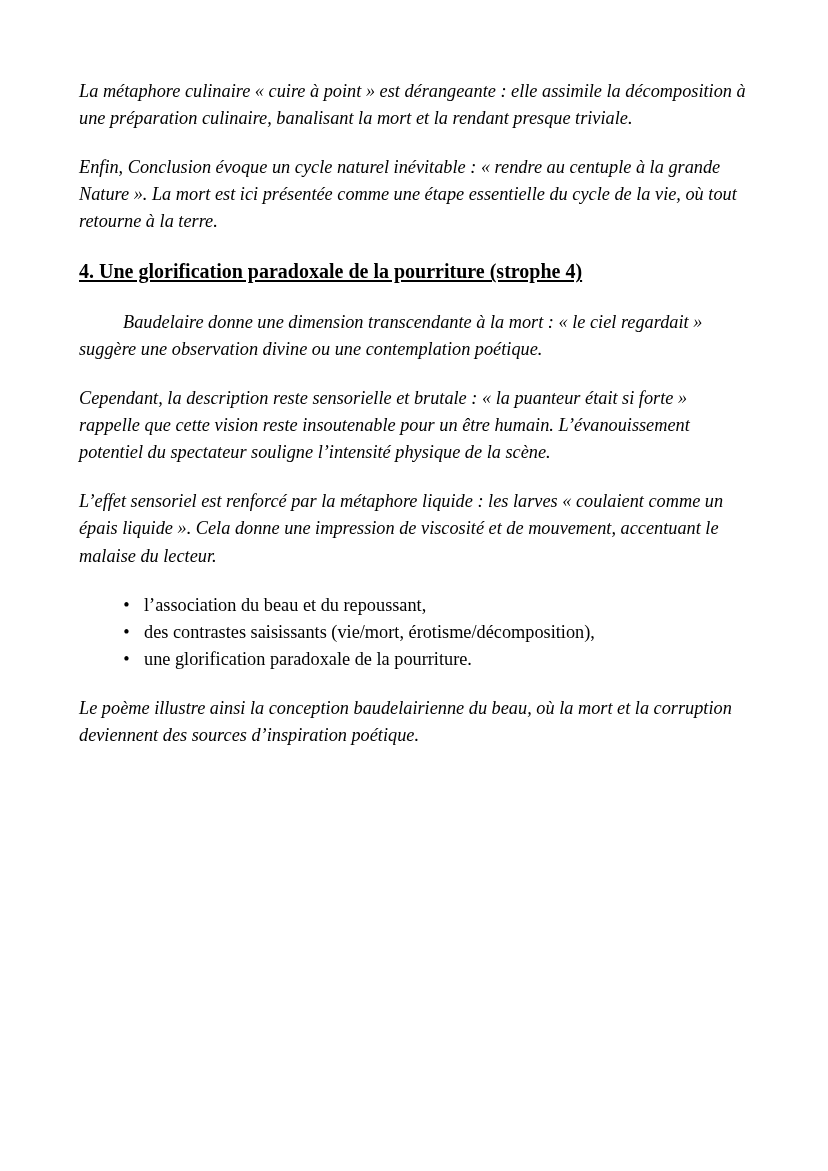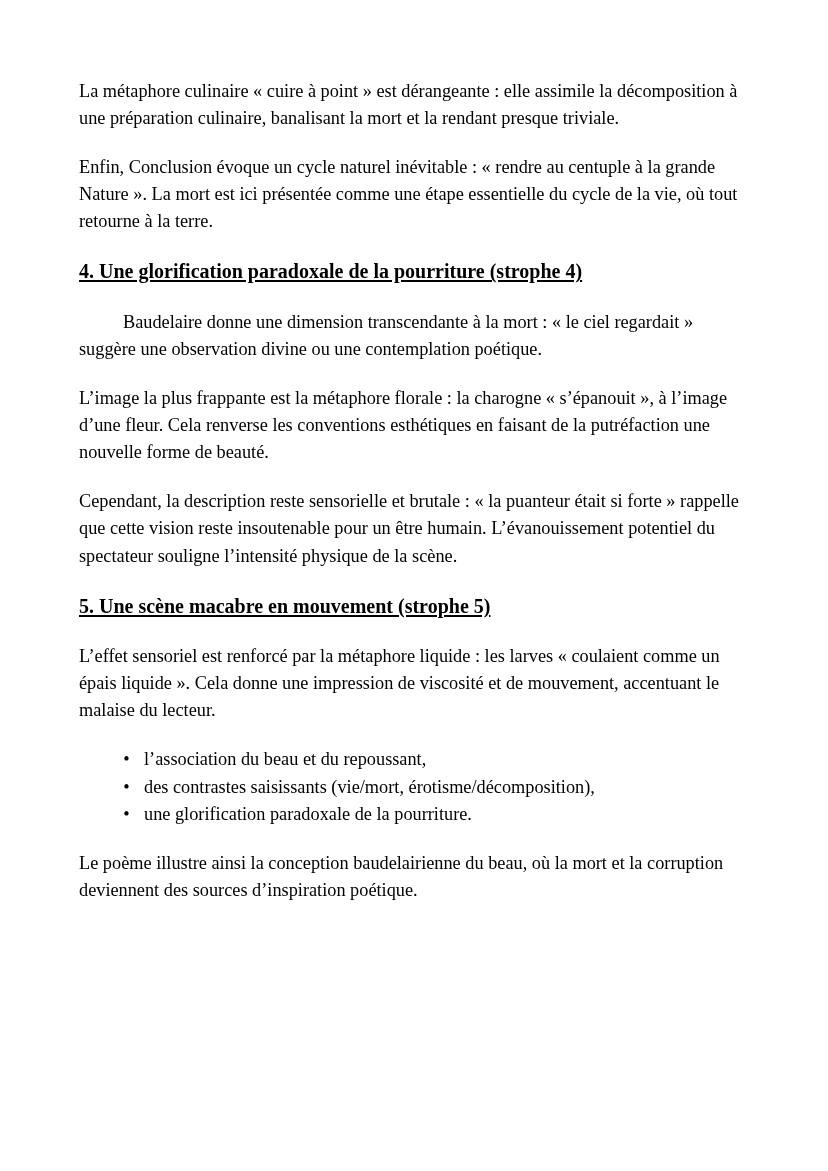--- a/index.html
+++ b/index.html
@@ -24,20 +24,21 @@
   }
   .doc-body {
     width: 671px;
     font-size: 18.3px;
     line-height: 1.48;
     text-align: left;
   }
   p.para {
     margin: 0 0 22px 0;
     text-align: left;
+    font-style: italic;
   }
   p.para.indent-first {
     text-indent: 44px;
   }
   h3.heading {
     margin: 0 0 22px 0;
     font-size: 20px;
     font-weight: bold;
     text-decoration: underline;
     text-underline-offset: 2px;
@@ -72,25 +73,23 @@
   <div class="doc-body">
 
     <p class="para">La métaphore culinaire « cuire à point » est dérangeante : elle assimile la décomposition à une préparation culinaire, banalisant la mort et la rendant presque triviale.</p>
 
     <p class="para">Enfin, Conclusion évoque un cycle naturel inévitable : « rendre au centuple à la grande Nature ». La mort est ici présentée comme une étape essentielle du cycle de la vie, où tout retourne à la terre.</p>
 
     <h3 class="heading">4. Une glorification paradoxale de la pourriture (strophe 4)</h3>
 
     <p class="para indent-first">Baudelaire donne une dimension transcendante à la mort : « le ciel regardait » suggère une observation divine ou une contemplation poétique.</p>
 
-    <p class="para">L’image la plus frappante est la métaphore florale : la charogne « s’épanouit », à l’image d’une fleur. Cela renverse les conventions esthétiques en faisant de la putréfaction une nouvelle forme de beauté.</p>
 
     <p class="para">Cependant, la description reste sensorielle et brutale : « la puanteur était si forte » rappelle que cette vision reste insoutenable pour un être humain. L’évanouissement potentiel du spectateur souligne l’intensité physique de la scène.</p>
 
-    <h3 class="heading">5. Une scène macabre en mouvement (strophe 5)</h3>
 
 
     <p class="para">L’effet sensoriel est renforcé par la métaphore liquide : les larves « coulaient comme un épais liquide ». Cela donne une impression de viscosité et de mouvement, accentuant le malaise du lecteur.</p>
 
 
 
 
     <ul class="bullet-list">
       <li>
         <span class="bullet-mark">•</span>

